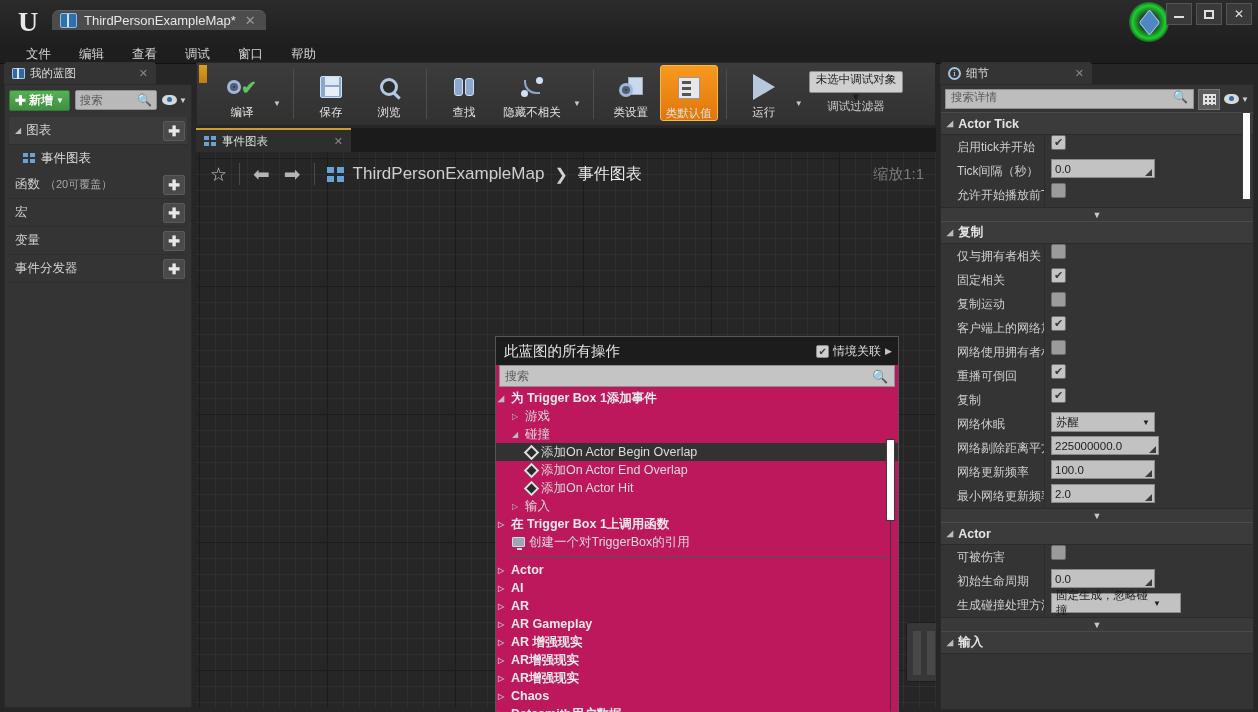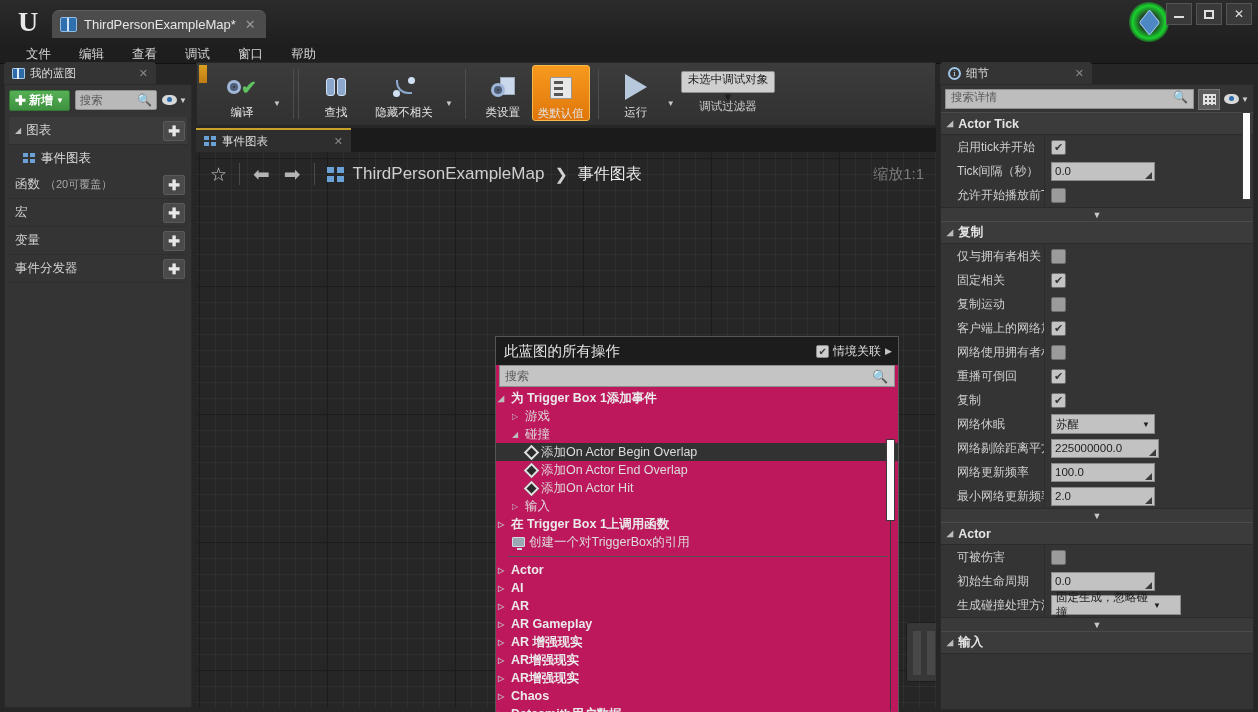--- a/index.html
+++ b/index.html
@@ -19,21 +19,21 @@
     position: absolute; left: 0; top: 0; width: 1258px; height: 44px;
     background: linear-gradient(#2b2b2b, #1f1f1f);
   }
   .ue-logo {
     position: absolute; left: 10px; top: 4px; width: 36px; height: 36px;
     color: #e8e8e8; font-family: "Liberation Serif", serif;
     font-size: 28px; line-height: 36px; text-align: center;
     font-weight: bold;
   }
   .doc-tab {
-    position: absolute; left: 52px; top: 10px; height: 28px;
+    position: absolute; left: 52px; top: 10px; height: 20px;
     background: #4c4c4c; border-radius: 7px 7px 0 0;
     padding: 0 10px 0 8px; display: flex; align-items: center; gap: 7px;
     border-top: 1px solid #5e5e5e;
   }
   .doc-tab .bp-icon {
     width: 17px; height: 15px; position: relative; flex: none;
   }
   .doc-tab .bp-icon::before {
     content: ""; position: absolute; inset: 0;
     background: #2f6fae; border: 1px solid #8fbde4; border-radius: 2px;
@@ -305,21 +305,21 @@
 
   .det-scroll { position: relative; height: 596px; overflow: hidden; }
   .det-sb {
     position:absolute; right:2px; top:0; width:9px; height:88px; background:#fdfdfd; border:1px solid #3a3a3a;
   }
   .cat-hdr {
     height:23px; background:#3b3b3b; border-top:1px solid #4a4a4a; border-bottom:1px solid #2b2b2b;
     display:flex; align-items:center; gap:5px; padding-left:6px;
     font-size:12.5px; font-weight:bold; color:#e4e4e4;
   }
-  .prop-row { height:24px; display:flex; align-items:center; font-size:12px; color:#cfcfcf; }
+  .prop-row { height:24px; display:flex; align-items:flex-start; font-size:12px; color:#cfcfcf; }
   .prop-name {
     width:104px; padding-left:16px; overflow:hidden; white-space:nowrap;
     border-right:1px solid #2b2b2b; height:24px; line-height:24px;
   }
   .prop-val { flex:1; display:flex; align-items:center; padding-left:6px; }
   .p-cbx { width:15px;height:15px;background:#9b9b9b;border:1px solid #6e6e6e;border-radius:2px;
            display:flex;align-items:center;justify-content:center;color:#3a3a3a;font-size:11px;}
   .p-cbx.on { background:#c4c4c4; }
   .num-field {
     width:104px;height:19px;background:#c2c2c2;border:1px solid #8a8a8a;
@@ -448,20 +448,34 @@
       <div class="tb-btn">
         <span class="tb-ico">
           <span class="gear"></span>
             <span class="check-g">✔</span>
         </span>
         <span class="tb-lbl">编译</span>
       </div>
       <span class="tb-caret">▼</span>
     </div>
     <div class="tb-sep"></div>
+    <div class="tb-group">
+      <div class="tb-btn">
+        <span class="tb-ico">
+            <span class="floppy"></span>
+          </span>
+        <span class="tb-lbl">保存</span>
+      </div>
+      <div class="tb-btn">
+        <span class="tb-ico">
+            <span class="mglass"></span>
+          </span>
+        <span class="tb-lbl">浏览</span>
+      </div>
+    </div>
     <div class="tb-sep"></div>
     <div class="tb-group">
       <div class="tb-btn">
         <span class="tb-ico">
             <span class="binoc">
               <span></span>
               <span></span>
             </span>
           </span>
         <span class="tb-lbl">查找</span>

